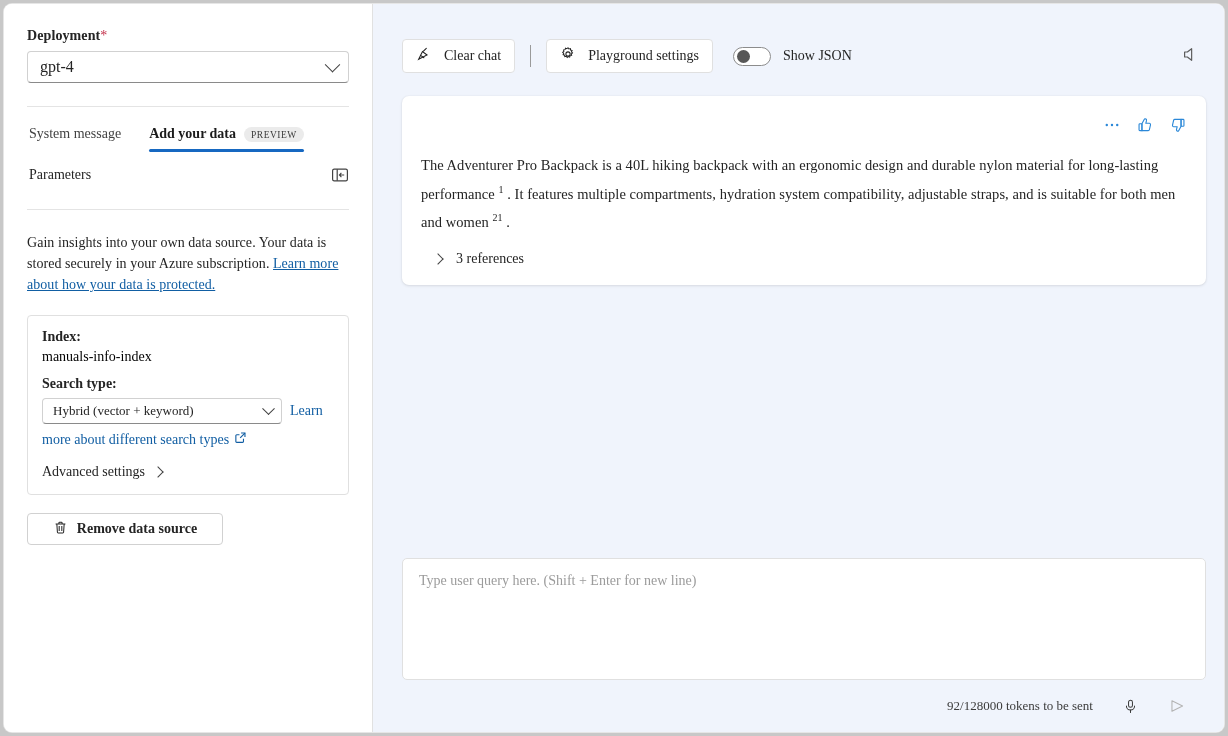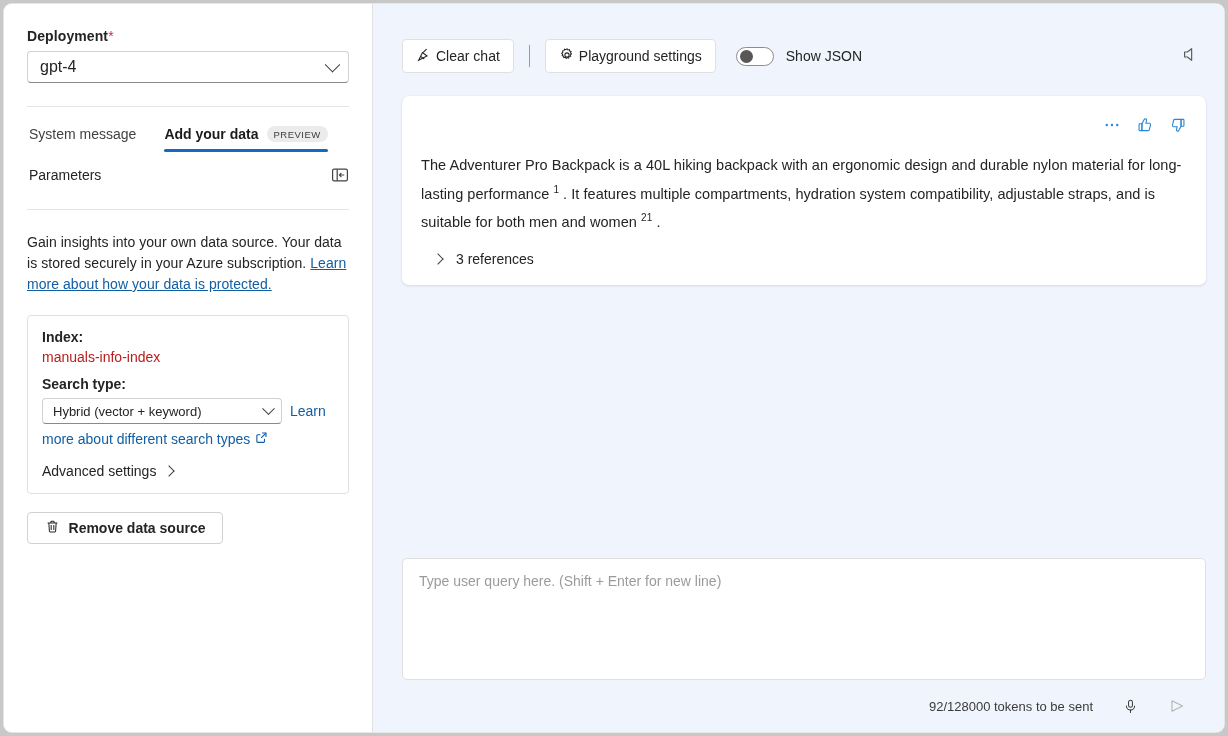--- a/index.html
+++ b/index.html
@@ -11,20 +11,21 @@
   }
   .window {
     position: absolute;
     left: 4px; top: 4px;
     width: 1220px; height: 728px;
     background: #ffffff;
     border-radius: 8px;
     overflow: hidden;
     display: flex;
     box-shadow: 0 0 0 1px #e6e6e6;
+    font-family: Liberation Serif, serif;
   }
 
   
   .left-panel {
     width: 369px;
     height: 100%;
     background: #ffffff;
     border-right: 1px solid #e1e1e1;
     padding: 24px 23px 0 23px;
     position: relative;
@@ -116,21 +117,21 @@
   }
   .lnk { color: #115ea3; text-decoration: underline; cursor: pointer; }
 
   .ds-card {
     margin-top: 20px;
     border: 1px solid #e0e0e0;
     border-radius: 4px;
     padding: 13px 14px 14px 14px;
   }
   .ds-title { font-size: 14px; font-weight: bold; color: #242424; }
-  .ds-value { font-size: 14px; color: #b91c1c; margin-top: 4px; cursor: pointer; }
+  .ds-value { font-size: 14px; color: #000000; margin-top: 4px; cursor: pointer; }
   .ds-sub { font-size: 14px; font-weight: bold; color: #242424; margin-top: 11px; }
   .search-row { display: flex; align-items: center; gap: 8px; margin-top: 6px; }
   .search-select {
     flex: none;
     width: 240px;
     height: 26px;
     border: 1px solid #d1d1d1;
     border-bottom: 1px solid #8a8a8a;
     border-radius: 4px;
     display: flex;
@@ -198,21 +199,21 @@
     padding: 26px 18px 0 29px;
     height: 78px;
   }
   .tb-btn {
     height: 34px;
     background: #ffffff;
     border: 1px solid #e0e0e0;
     border-radius: 4px;
     display: flex;
     align-items: center;
-    gap: 4px;
+    gap: 12px;
     padding: 0 13px;
     font-size: 14px;
     color: #242424;
     cursor: pointer;
   }
   .tb-sep {
     width: 1px; height: 22px; background: #9a9a9a;
     margin: 0 15px;
   }
   .toggle-wrap { display: flex; align-items: center; gap: 12px; margin-left: 20px; }

